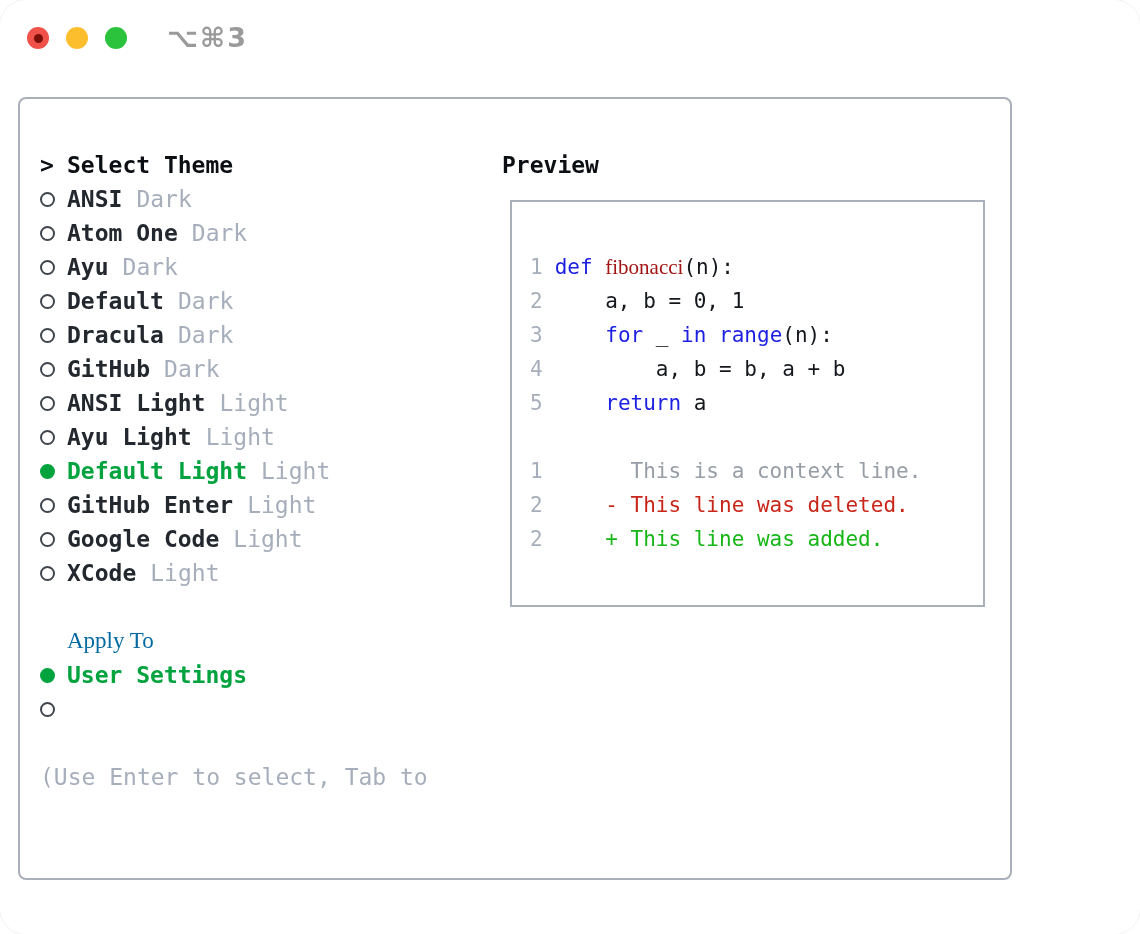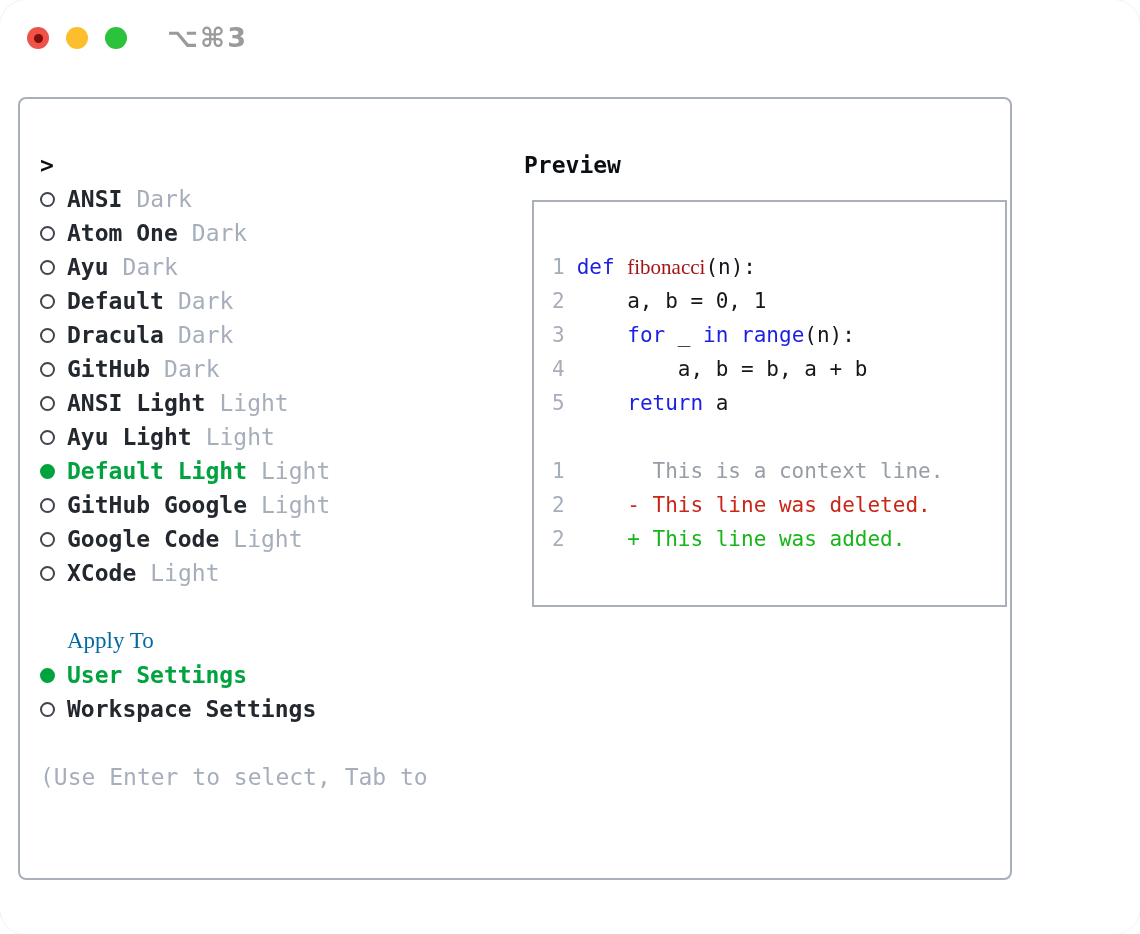--- a/index.html
+++ b/index.html
@@ -48,21 +48,21 @@
   .hdr{font-weight:700;color:var(--ink-strong);}
   .prompt{font-weight:700;color:var(--ink-strong);font-size:23px;}
   .radio{width:15px;height:15px;border:2px solid #40464e;border-radius:50%;}
   .radio.on{background:var(--sel-green);border-color:var(--sel-green);}
   .iname{color:var(--ink);font-weight:bold;}
   .iname.sel{color:var(--sel-green);}
   .itag{color:var(--muted);margin-left:14px;}
   .helpline{color:var(--muted);}
   .left-col{position:absolute;left:20px;top:49px;width:450px;}
   
-  .right-col{position:absolute;left:504px;top:49px;width:500px;}
+  .right-col{position:absolute;left:482px;top:49px;width:500px;}
   .preview-box{
     width:475px;height:407px;margin:18px 0 0 8px;
     border:2px solid var(--panel-border);background:#fff;
     padding:48px 0 0 18px;overflow:hidden;
   }
   .cline{display:flex;white-space:pre;height:34px;line-height:34px;font-size:21px;color:var(--code-ink);}
   .lnum{color:var(--muted);margin-right:12px;}
   .tok-keyword{color:var(--kw-blue);}
   .tok-function{color:var(--fn-red);font-family:Liberation Serif, serif;}
   .tok-plain{color:var(--code-ink);}
@@ -85,43 +85,44 @@
       <span class="tl green"></span>
     </div>
     <div class="shortcut">⌥⌘3</div>
   </div>
 
   <div class="panel">
 
     <div class="left-col">
       <div class="row">
         <span class="gutter prompt">&gt;</span>
+        <span class="hdr">Select Theme</span>
       </div>
       <div id="theme-list">
           <div class="row"><span class="gutter"><span class="radio"></span></span><span class="iname">ANSI</span><span class="itag">Dark</span></div>
           <div class="row"><span class="gutter"><span class="radio"></span></span><span class="iname">Atom One</span><span class="itag">Dark</span></div>
           <div class="row"><span class="gutter"><span class="radio"></span></span><span class="iname">Ayu</span><span class="itag">Dark</span></div>
           <div class="row"><span class="gutter"><span class="radio"></span></span><span class="iname">Default</span><span class="itag">Dark</span></div>
           <div class="row"><span class="gutter"><span class="radio"></span></span><span class="iname">Dracula</span><span class="itag">Dark</span></div>
           <div class="row"><span class="gutter"><span class="radio"></span></span><span class="iname">GitHub</span><span class="itag">Dark</span></div>
           <div class="row"><span class="gutter"><span class="radio"></span></span><span class="iname">ANSI Light</span><span class="itag">Light</span></div>
           <div class="row"><span class="gutter"><span class="radio"></span></span><span class="iname">Ayu Light</span><span class="itag">Light</span></div>
           <div class="row"><span class="gutter"><span class="radio on"></span></span><span class="iname sel">Default Light</span><span class="itag">Light</span></div>
-          <div class="row"><span class="gutter"><span class="radio"></span></span><span class="iname">GitHub Google</span><span class="itag">Light</span></div>
+          <div class="row"><span class="gutter"><span class="radio"></span></span><span class="iname">GitHub Enter</span><span class="itag">Light</span></div>
           <div class="row"><span class="gutter"><span class="radio"></span></span><span class="iname">Google Code</span><span class="itag">Light</span></div>
           <div class="row"><span class="gutter"><span class="radio"></span></span><span class="iname">XCode</span><span class="itag">Light</span></div>
         </div>
       <div class="row blank"></div>
       <div class="row">
         <span class="gutter"></span>
         <span style="color:#0369a1;font-family:Liberation Serif, serif;">Apply To</span>
       </div>
       <div id="apply-list">
           <div class="row"><span class="gutter"><span class="radio on"></span></span><span class="iname sel">User Settings</span></div>
-          <div class="row"><span class="gutter"><span class="radio"></span></span><span class="iname">Workspace Settings</span></div>
+          <div class="row"><span class="gutter"><span class="radio"></span></span></div>
         </div>
       <div class="row blank"></div>
       <div class="row helpline">(Use Enter to select, Tab to</div>
     </div>
 
     <div class="right-col">
       <div class="row">
         <span class="hdr">Preview</span>
       </div>
       <div class="preview-box">

